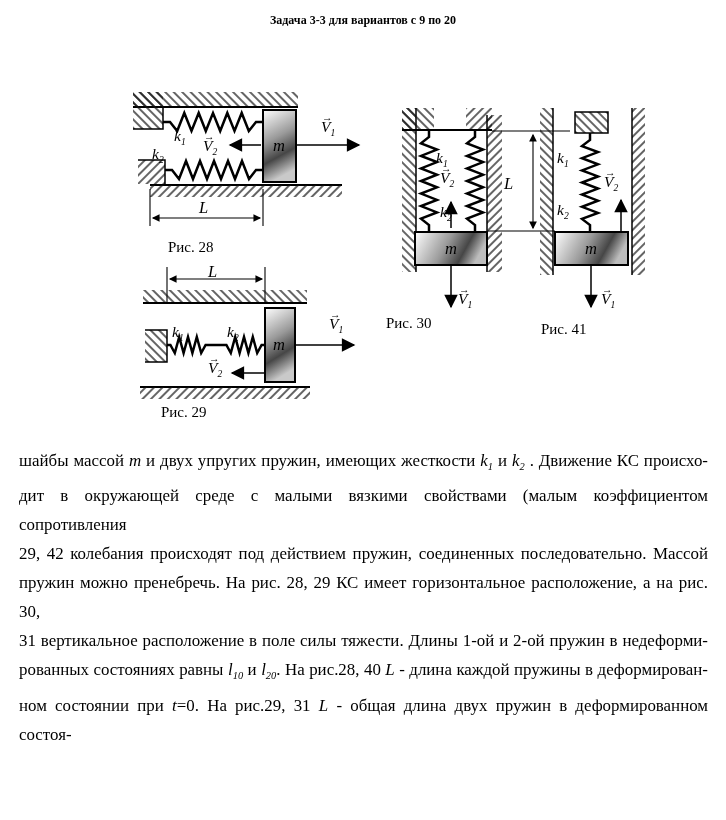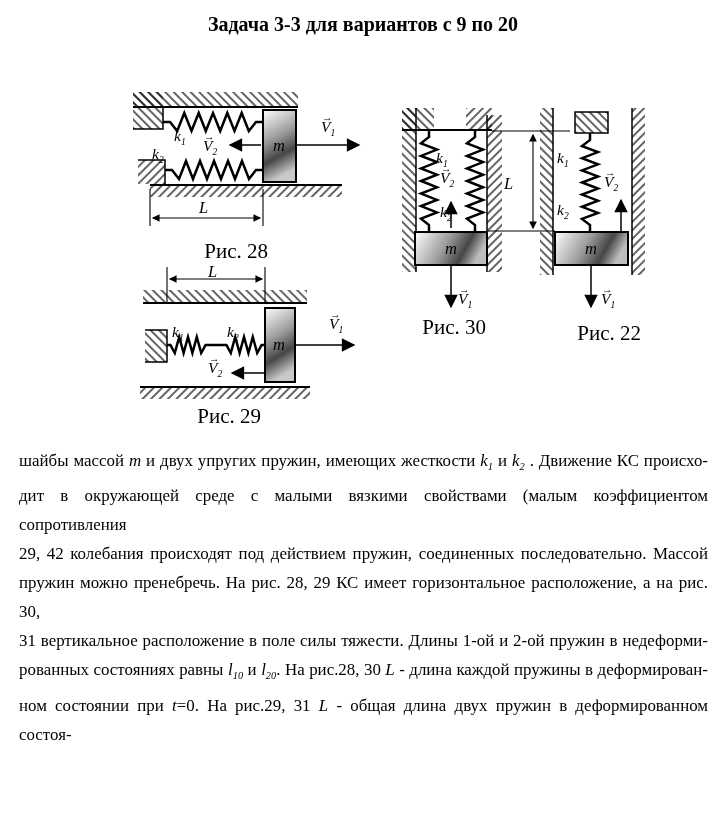--- a/index.html
+++ b/index.html
@@ -1,23 +1,23 @@
 <!DOCTYPE html>
 <html><head>
 <meta charset="utf-8">
 <style>
   html,body{margin:0;padding:0;background:#fff;}
   .page{position:relative;width:726px;height:820px;background:#ffffff;color:#000;
         font-family:"Liberation Serif","DejaVu Serif",serif;overflow:hidden;}
   .title{position:absolute;top:13px;left:0;width:100%;text-align:center;
-         font-weight:bold;font-size:20px;}
+         font-weight:bold;font-size:12px;}
   .fig{position:absolute;}
   .fig svg{position:absolute;left:0;top:0;overflow:visible;}
   .flabel{position:absolute;font-size:15.5px;line-height:1.1;white-space:nowrap;}
-  .fcaption{position:absolute;font-size:21px;text-align:right;}
+  .fcaption{position:absolute;font-size:15px;text-align:left;}
   .it{font-style:italic;}
   sub{font-size:0.62em;}
   .vec{position:relative;display:inline-block;}
   .vec-arrow{position:absolute;left:0.10em;top:-0.60em;font-size:0.68em;font-style:normal;}
   .para{position:absolute;left:19px;top:446px;width:689px;font-size:16.9px;}
   .pline{line-height:29px;text-align:justify;text-align-last:justify;white-space:normal;}
   .pline.pindent{text-indent:37px;}
 </style>
 </head>
 <body>
@@ -147,26 +147,26 @@
     <span class="flabel" style="left:55px;top:145px;font-size:16.5px"><span class="it"><span>m</span></span></span>
     <span class="flabel" style="left:68px;top:195px"><span class="it vec"><span class="vec-arrow">→</span><span>V</span><sub>1</sub></span></span>
     <span class="flabel" style="left:114px;top:80px;font-size:16.5px"><span class="it"><span>L</span></span></span>
 
     <span class="flabel" style="left:167px;top:54px"><span class="it"><span>k</span><sub>1</sub></span></span>
     <span class="flabel" style="left:167px;top:106px"><span class="it"><span>k</span><sub>2</sub></span></span>
     <span class="flabel" style="left:214px;top:78px"><span class="it vec"><span class="vec-arrow">→</span><span>V</span><sub>2</sub></span></span>
     <span class="flabel" style="left:195px;top:145px;font-size:16.5px"><span class="it"><span>m</span></span></span>
     <span class="flabel" style="left:211px;top:195px"><span class="it vec"><span class="vec-arrow">→</span><span>V</span><sub>1</sub></span></span>
     <div class="fcaption" style="left:-4px;top:220px;width:100px">Рис. 30</div>
-    <div class="fcaption" style="left:151px;top:226px;width:100px">Рис. 22</div>
+    <div class="fcaption" style="left:151px;top:226px;width:100px">Рис. 41</div>
   </div>
 
   <div class="para" id="paragraph">
       <div class="pline"><span><span>шайбы массой </span></span><span class="it"><span>m</span></span><span><span> и двух упругих пружин, имеющих жесткости </span></span><span class="it"><span>k</span><sub>1</sub></span><span><span> и </span></span><span class="it"><span>k</span><sub>2</sub></span><span><span> . Движение КС происхо-</span></span></div>
       <div class="pline"><span><span>дит в окружающей среде с малыми вязкими свойствами (малым коэффициентом сопротивления</span></span></div>
       <div class="pline"><span><span>29, 42 колебания происходят под действием пружин, соединенных последовательно. Массой</span></span></div>
       <div class="pline"><span><span>пружин можно пренебречь. На рис. 28, 29 КС имеет горизонтальное расположение, а на рис. 30,</span></span></div>
       <div class="pline"><span><span>31 вертикальное расположение в поле силы тяжести. Длины 1-ой и 2-ой пружин в недеформи-</span></span></div>
-      <div class="pline"><span><span>рованных состояниях равны </span></span><span class="it"><span>l</span><sub>10</sub></span><span><span> и </span></span><span class="it"><span>l</span><sub>20</sub></span><span><span>. На рис.28, 30 </span></span><span class="it"><span>L</span></span><span><span> - длина каждой пружины в деформирован-</span></span></div>
+      <div class="pline"><span><span>рованных состояниях равны </span></span><span class="it"><span>l</span><sub>10</sub></span><span><span> и </span></span><span class="it"><span>l</span><sub>20</sub></span><span><span>. На рис.28, 40 </span></span><span class="it"><span>L</span></span><span><span> - длина каждой пружины в деформирован-</span></span></div>
       <div class="pline"><span><span>ном состоянии при </span></span><span class="it"><span>t</span></span><span><span>=0. На рис.29, 31 </span></span><span class="it"><span>L</span></span><span><span> - общая длина двух пружин в деформированном состоя-</span></span></div>
     </div>
 
 </div>
 
 </body></html>

